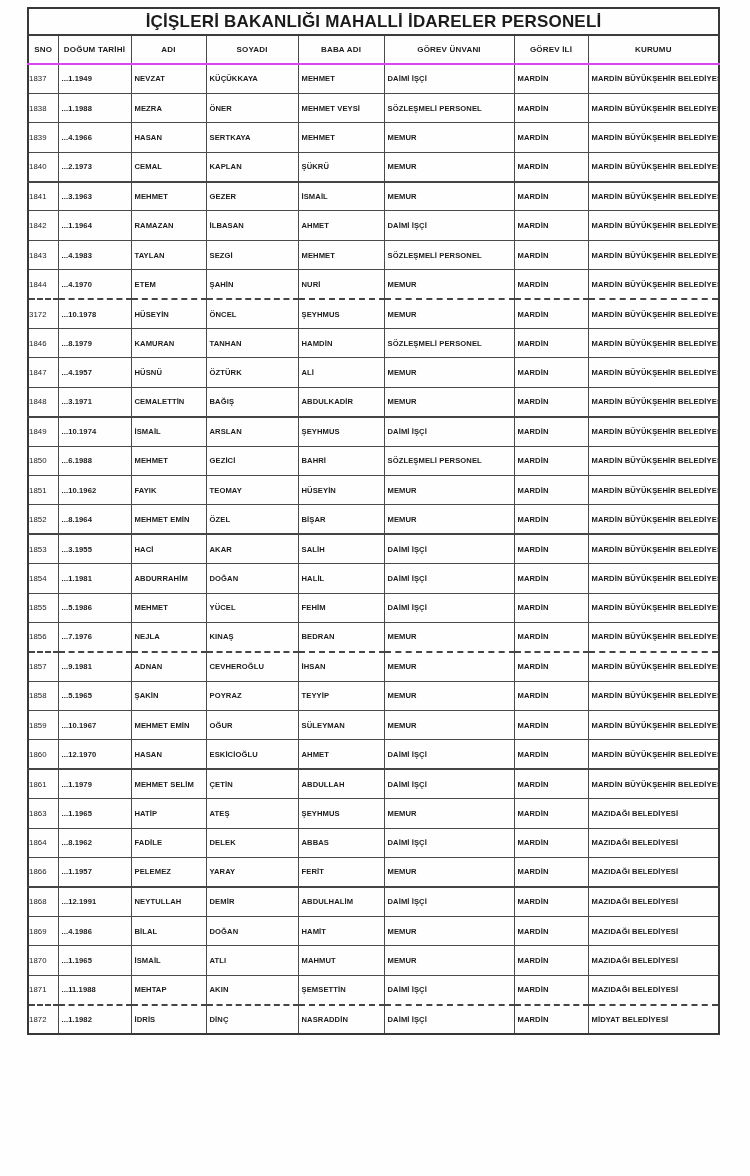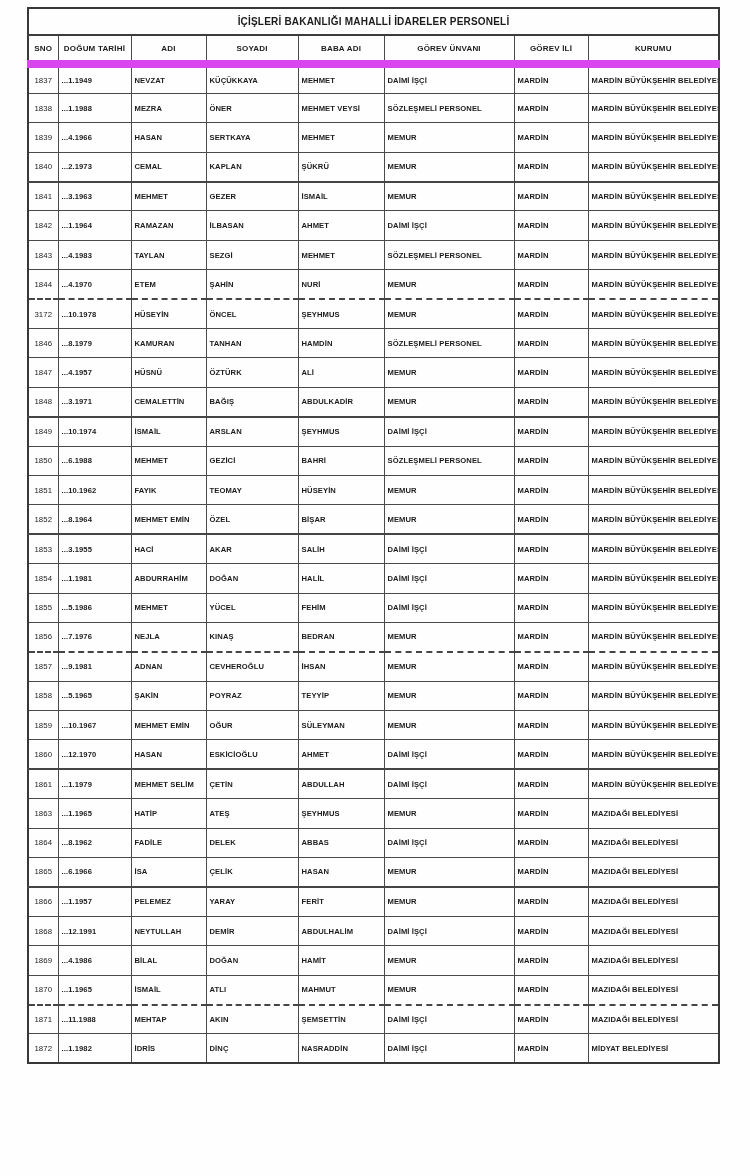--- a/index.html
+++ b/index.html
@@ -23,44 +23,44 @@
     border: 2px solid #383838;
   }
   table.personnel th,
   table.personnel td {
     border: 1px solid #4a4a4a;
     overflow: hidden;
     white-space: nowrap;
   }
   tr.title-row th {
     height: 27px;
-    font-size: 10px;
+    font-size: 17px;
     font-weight: bold;
     text-align: center;
     letter-spacing: 0.2px;
     border-bottom: 2px solid #3c3c3c;
   }
   tr.header-row th {
     height: 29px;
     font-size: 8px;
     font-weight: bold;
     text-align: center;
-    border-bottom: 8px solid #d946ef;
+    border-bottom: 2px solid #d946ef;
     letter-spacing: 0.2px;
   }
   tbody tr { height: 29.4px; }
   tbody td {
     font-size: 7.6px;
     font-weight: bold;
     padding-left: 3px;
     letter-spacing: 0.1px;
     border-top: 1.5px solid #555555;
   }
   tbody td.c-sno {
-    text-align: center;
+    text-align: left;
     padding-left: 0;
     font-weight: normal;
     font-size: 7.8px;
   }
   tbody td.c-dogum-tarihi { font-weight: bold; }
   
   tbody tr:nth-child(3n) td { border-top-color: #6a6a6a; border-top-style: dashed; }
   tbody tr:nth-child(4n+1) td { border-top-width: 2px; border-top-color: #454545; }
 </style>
 </head>
@@ -358,30 +358,20 @@
           <td class="c-sno">1864</td>
           <td class="c-dogum-tarihi">...8.1962</td>
           <td class="c-adi">FADİLE</td>
           <td class="c-soyadi">DELEK</td>
           <td class="c-baba-adi">ABBAS</td>
           <td class="c-gorev-unvani">DAİMİ İŞÇİ</td>
           <td class="c-gorev-ili">MARDİN</td>
           <td class="c-kurumu">MAZIDAĞI BELEDİYESİ</td>
         </tr>
         <tr>
-          <td class="c-sno">1865</td>
-          <td class="c-dogum-tarihi">...6.1966</td>
-          <td class="c-adi">İSA</td>
-          <td class="c-soyadi">ÇELİK</td>
-          <td class="c-baba-adi">HASAN</td>
-          <td class="c-gorev-unvani">MEMUR</td>
-          <td class="c-gorev-ili">MARDİN</td>
-          <td class="c-kurumu">MAZIDAĞI BELEDİYESİ</td>
-        </tr>
-        <tr>
           <td class="c-sno">1866</td>
           <td class="c-dogum-tarihi">...1.1957</td>
           <td class="c-adi">PELEMEZ</td>
           <td class="c-soyadi">YARAY</td>
           <td class="c-baba-adi">FERİT</td>
           <td class="c-gorev-unvani">MEMUR</td>
           <td class="c-gorev-ili">MARDİN</td>
           <td class="c-kurumu">MAZIDAĞI BELEDİYESİ</td>
         </tr>
         <tr>

